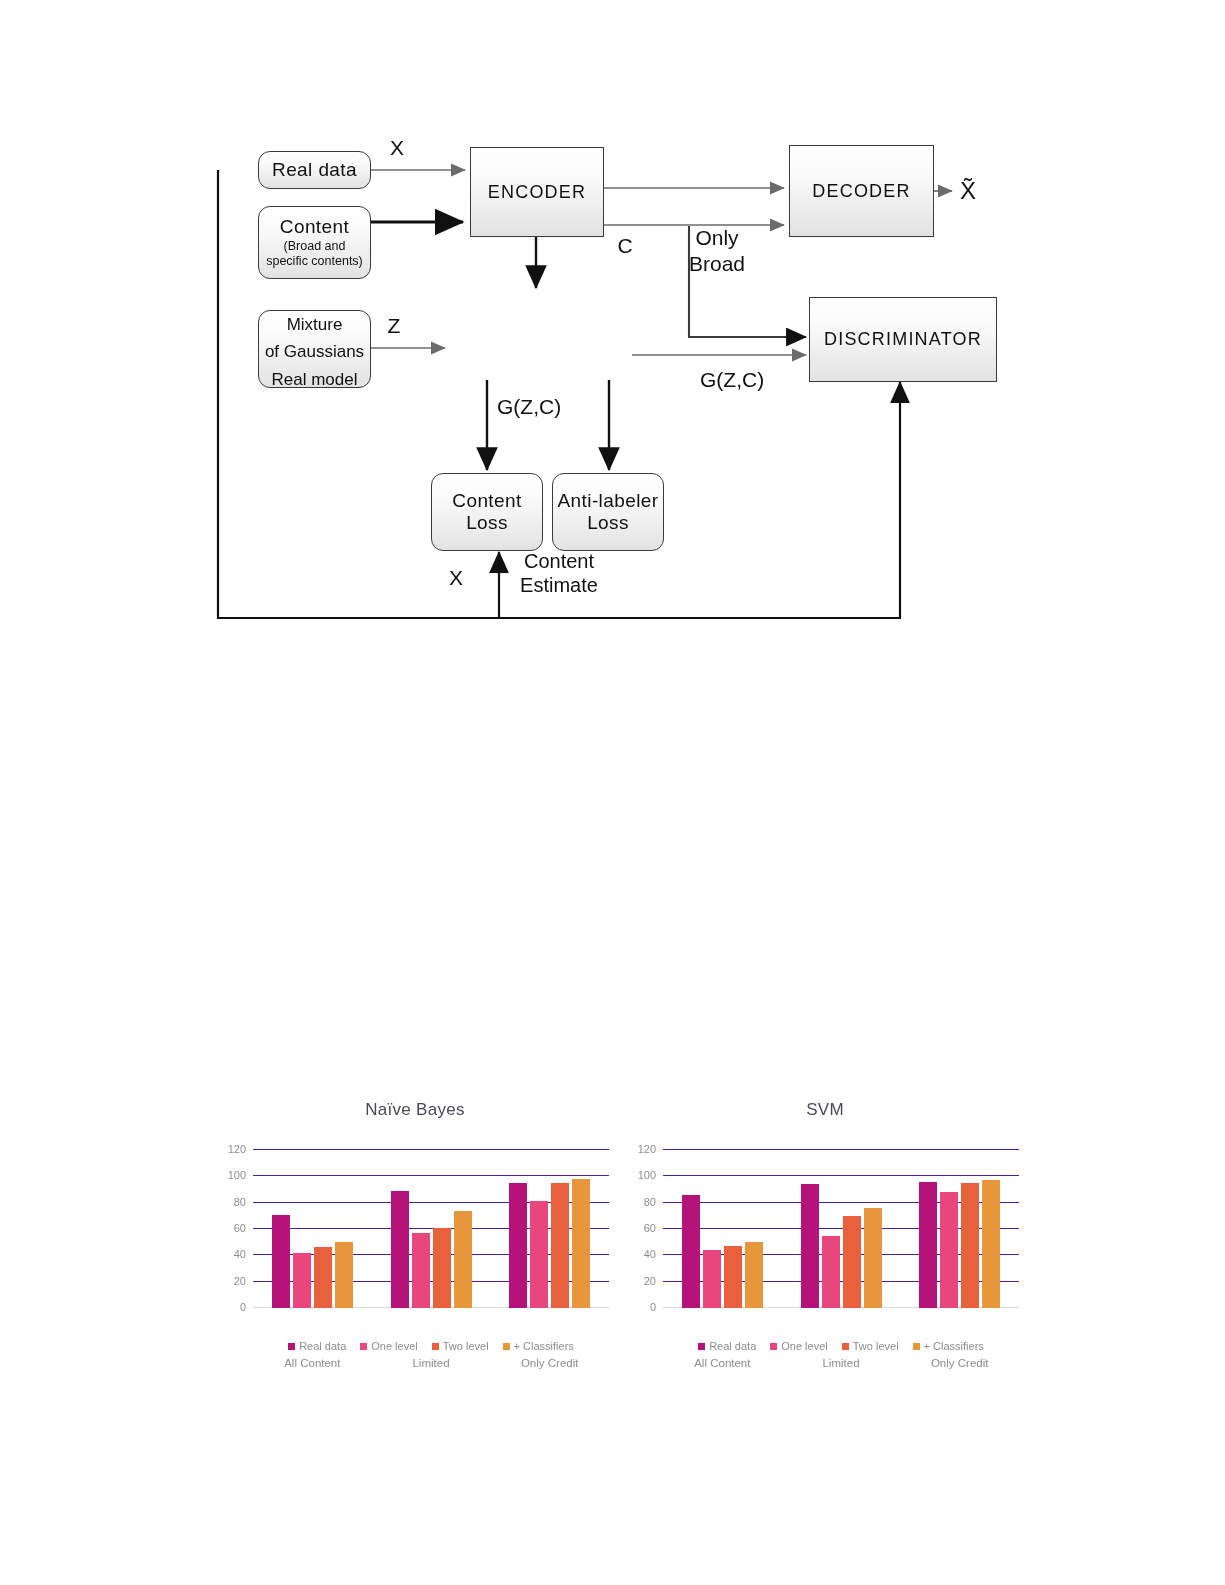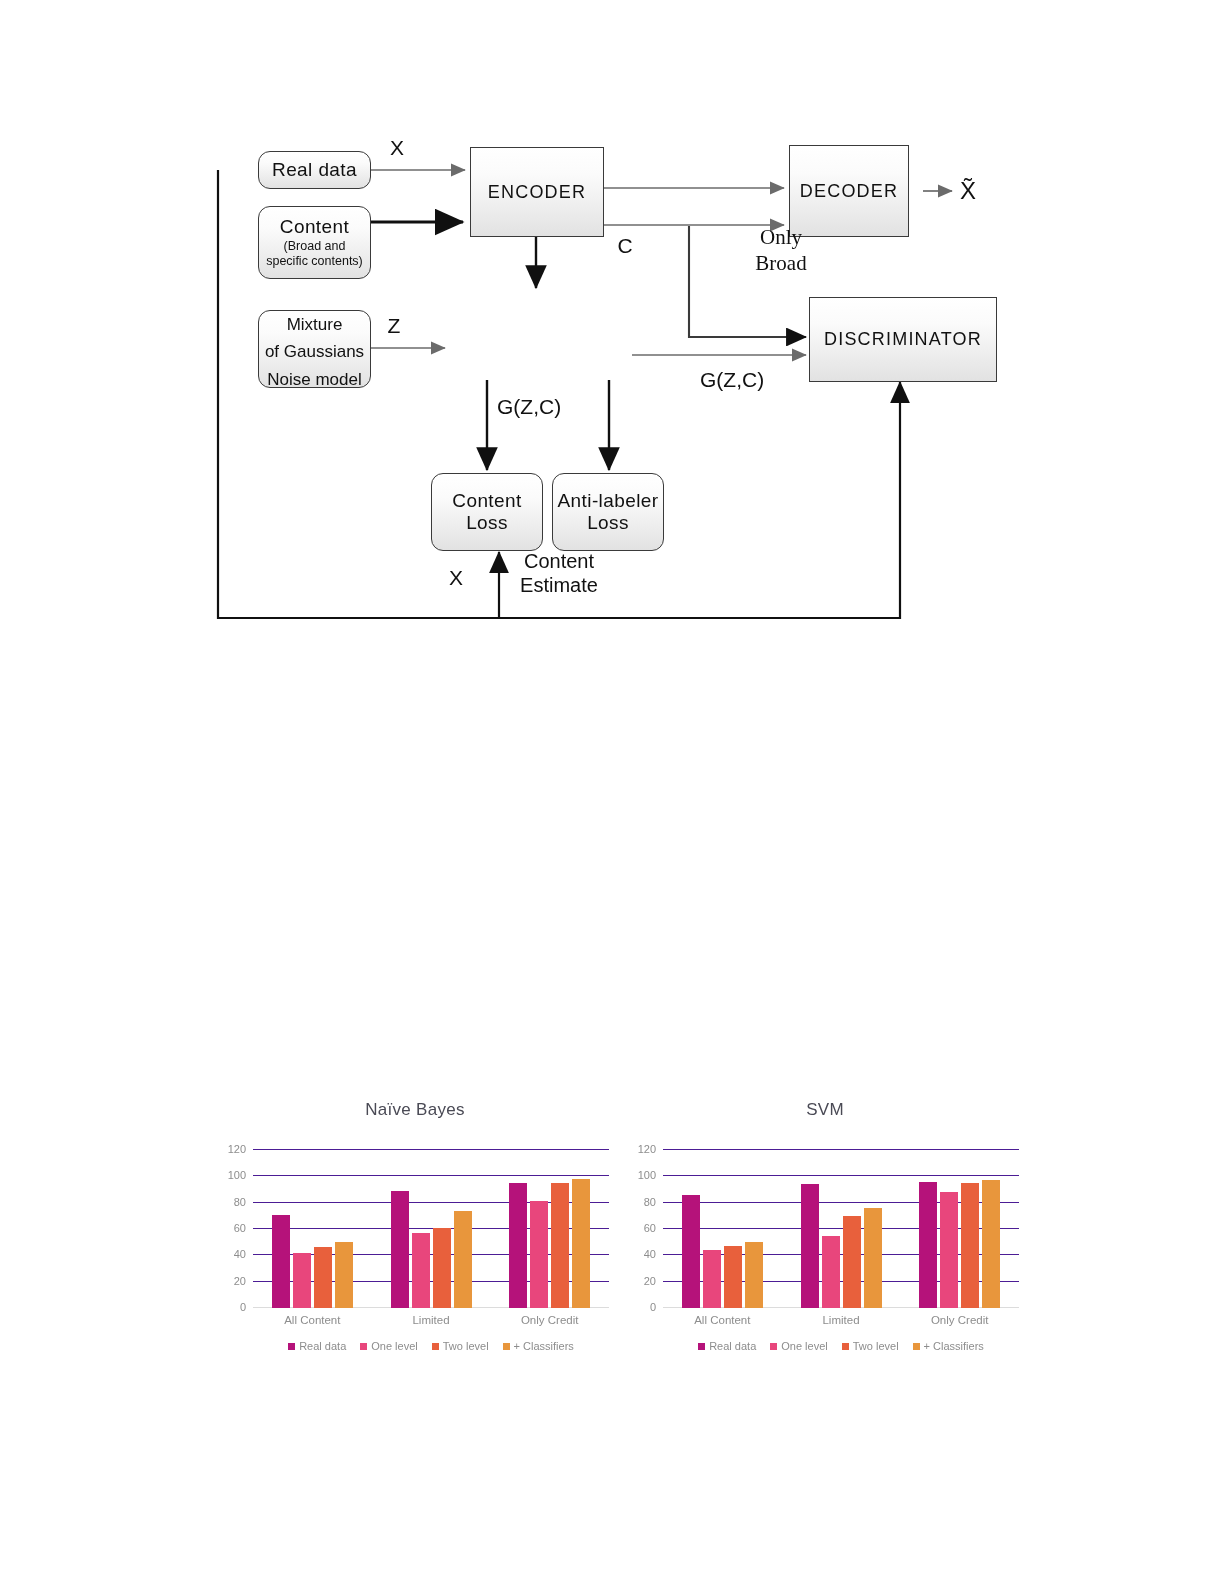--- a/index.html
+++ b/index.html
@@ -52,21 +52,21 @@
   .gridline.base{background:#dcdcdc;}
   .ytick{
     position:absolute;right:100%;margin-right:7px;
     transform:translateY(-50%);
     font-size:11px;color:#8d8d8d;white-space:nowrap;
   }
   .groups{position:absolute;left:0;right:0;bottom:0;top:0;display:flex;}
   .group{flex:1;position:relative;display:flex;align-items:flex-end;justify-content:center;gap:3px;}
   .bar{width:18px;align-self:flex-end;}
   .xlabels{position:absolute;left:38px;right:6px;top:214px;display:flex;}
-  .xlabel{flex:1;text-align:center;font-size:11.5px;color:#8d8d8d;}
+  .xlabel{flex:1;text-align:center;font-size:11.5px;color:#8d8d8d;margin-top:43px;}
   .legend{
     position:absolute;left:38px;right:6px;top:240px;
     display:flex;justify-content:center;gap:14px;
   }
   .leg{display:flex;align-items:center;gap:4px;font-size:11px;color:#8d8d8d;white-space:nowrap;}
   .swatch{width:7px;height:7px;display:inline-block;}
 </style>
 </head>
 <body>
 
@@ -117,28 +117,28 @@
 
     <div class="dg-box rounded" style="left:258px;top:206px;width:113px;height:73px;">
       <span class="l1">Content</span>
       <span class="sub" style="white-space:pre-line;">(Broad and
 specific contents)</span>
     </div>
 
     <div class="dg-box rounded" style="left:258px;top:310px;width:113px;height:78px;">
       <span class="l2">Mixture</span>
       <span class="l2">of Gaussians</span>
-      <span class="l2">Noise model</span>
+      <span class="l2">Real model</span>
     </div>
 
     <div class="dg-box wide" style="left:470px;top:147px;width:134px;height:90px;">
       <span class="l1">ENCODER</span>
     </div>
 
-    <div class="dg-box wide" style="left:789px;top:145px;width:120px;height:92px;">
+    <div class="dg-box wide" style="left:789px;top:145px;width:145px;height:92px;">
       <span class="l1">DECODER</span>
     </div>
 
 
     <div class="dg-box wide" style="left:809px;top:297px;width:188px;height:85px;">
       <span class="l1">DISCRIMINATOR</span>
     </div>
 
     <div class="dg-box rounded" style="left:431px;top:473px;width:112px;height:78px;">
       <span class="l1">Content</span>
@@ -147,21 +147,21 @@
 
     <div class="dg-box rounded" style="left:552px;top:473px;width:112px;height:78px;">
       <span class="l1">Anti-labeler</span>
       <span class="l1">Loss</span>
     </div>
 
     <div class="edge-label" style="left:380px;top:136px;width:34px;">X</div>
     <div class="edge-label" style="left:377px;top:314px;width:34px;">Z</div>
     <div class="edge-label" style="left:608px;top:234px;width:34px;">C</div>
     <div class="edge-label" style="left:950px;top:177px;width:36px;font-size:24px;">X̃</div>
-    <div class="edge-label" style="left:744px;top:225px;width:74px;line-height:1.22;font-family:Liberation Serif, serif;">Only
+    <div class="edge-label" style="left:680px;top:225px;width:74px;line-height:1.22;">Only
 Broad</div>
     <div class="edge-label" style="left:497px;top:395px;width:90px;text-align:left;">G(Z,C)</div>
     <div class="edge-label" style="left:700px;top:368px;width:90px;text-align:left;">G(Z,C)</div>
     <div class="edge-label" style="left:441px;top:566px;width:30px;">X</div>
     <div class="edge-label sm" style="left:512px;top:549px;width:94px;line-height:1.22;">Content
 Estimate</div>
   </div>
 
   <div id="charts">
 

